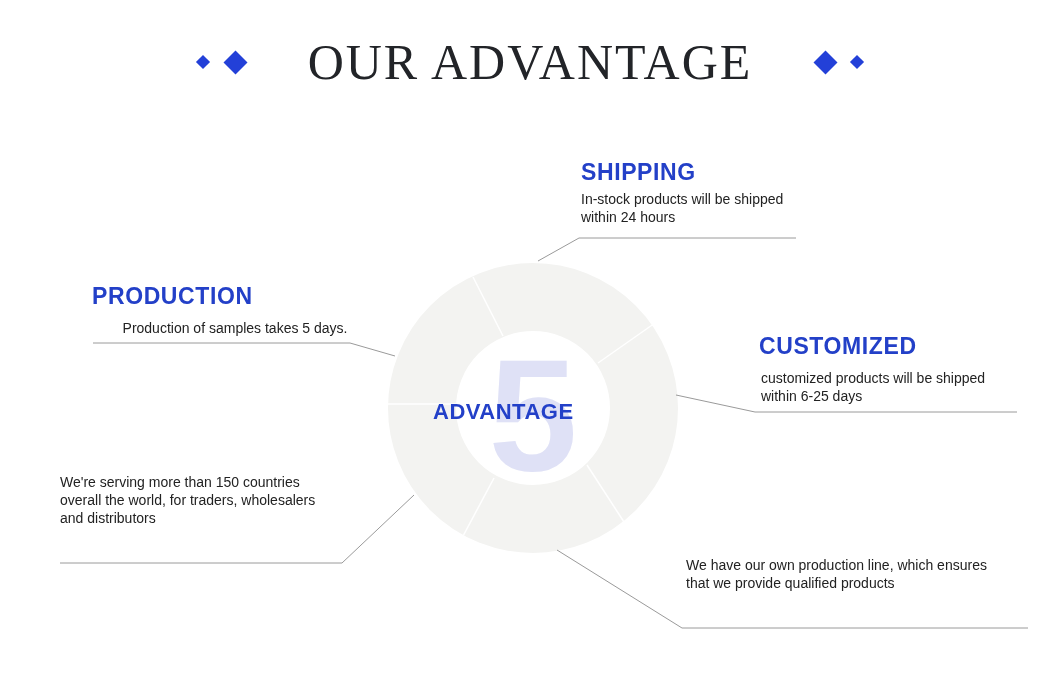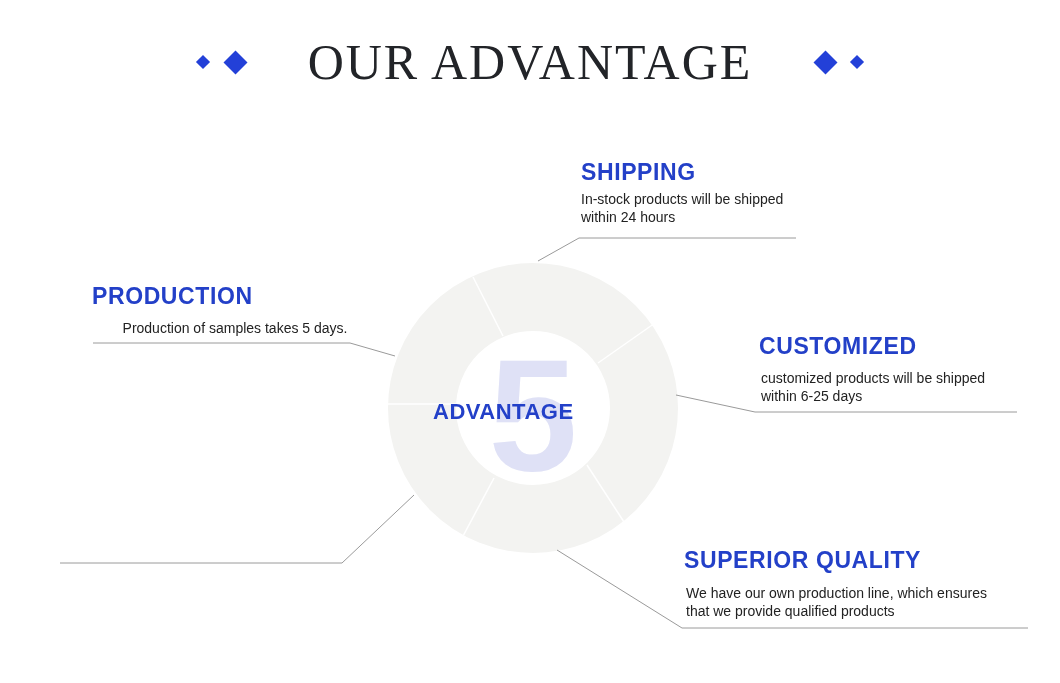--- a/index.html
+++ b/index.html
@@ -62,18 +62,18 @@
   <h2>PRODUCTION</h2>
   <p style="margin-top:9px;margin-left:6px;text-align:center;">Production of samples takes 5 days.</p>
 </div>
 
 <div class="block" style="left:759px;top:332px;width:250px;">
   <h2>CUSTOMIZED</h2>
   <p style="margin-top:9px;margin-left:2px;width:240px;">customized products will be shipped within 6-25 days</p>
 </div>
 
 <div class="block" style="left:58px;top:463px;width:290px;">
+  <p style="margin-top:10px;margin-left:2px;width:275px;">We're serving more than 150 countries overall the world, for traders, wholesalers and distributors</p>
 </div>
 
 <div class="block" style="left:684px;top:546px;width:340px;">
-  <h2>SUPERIOR QUALITY</h2>
   <p style="margin-top:10px;margin-left:2px;width:325px;">We have our own production line, which ensures that we provide qualified products</p>
 </div>
 
 </body></html>

